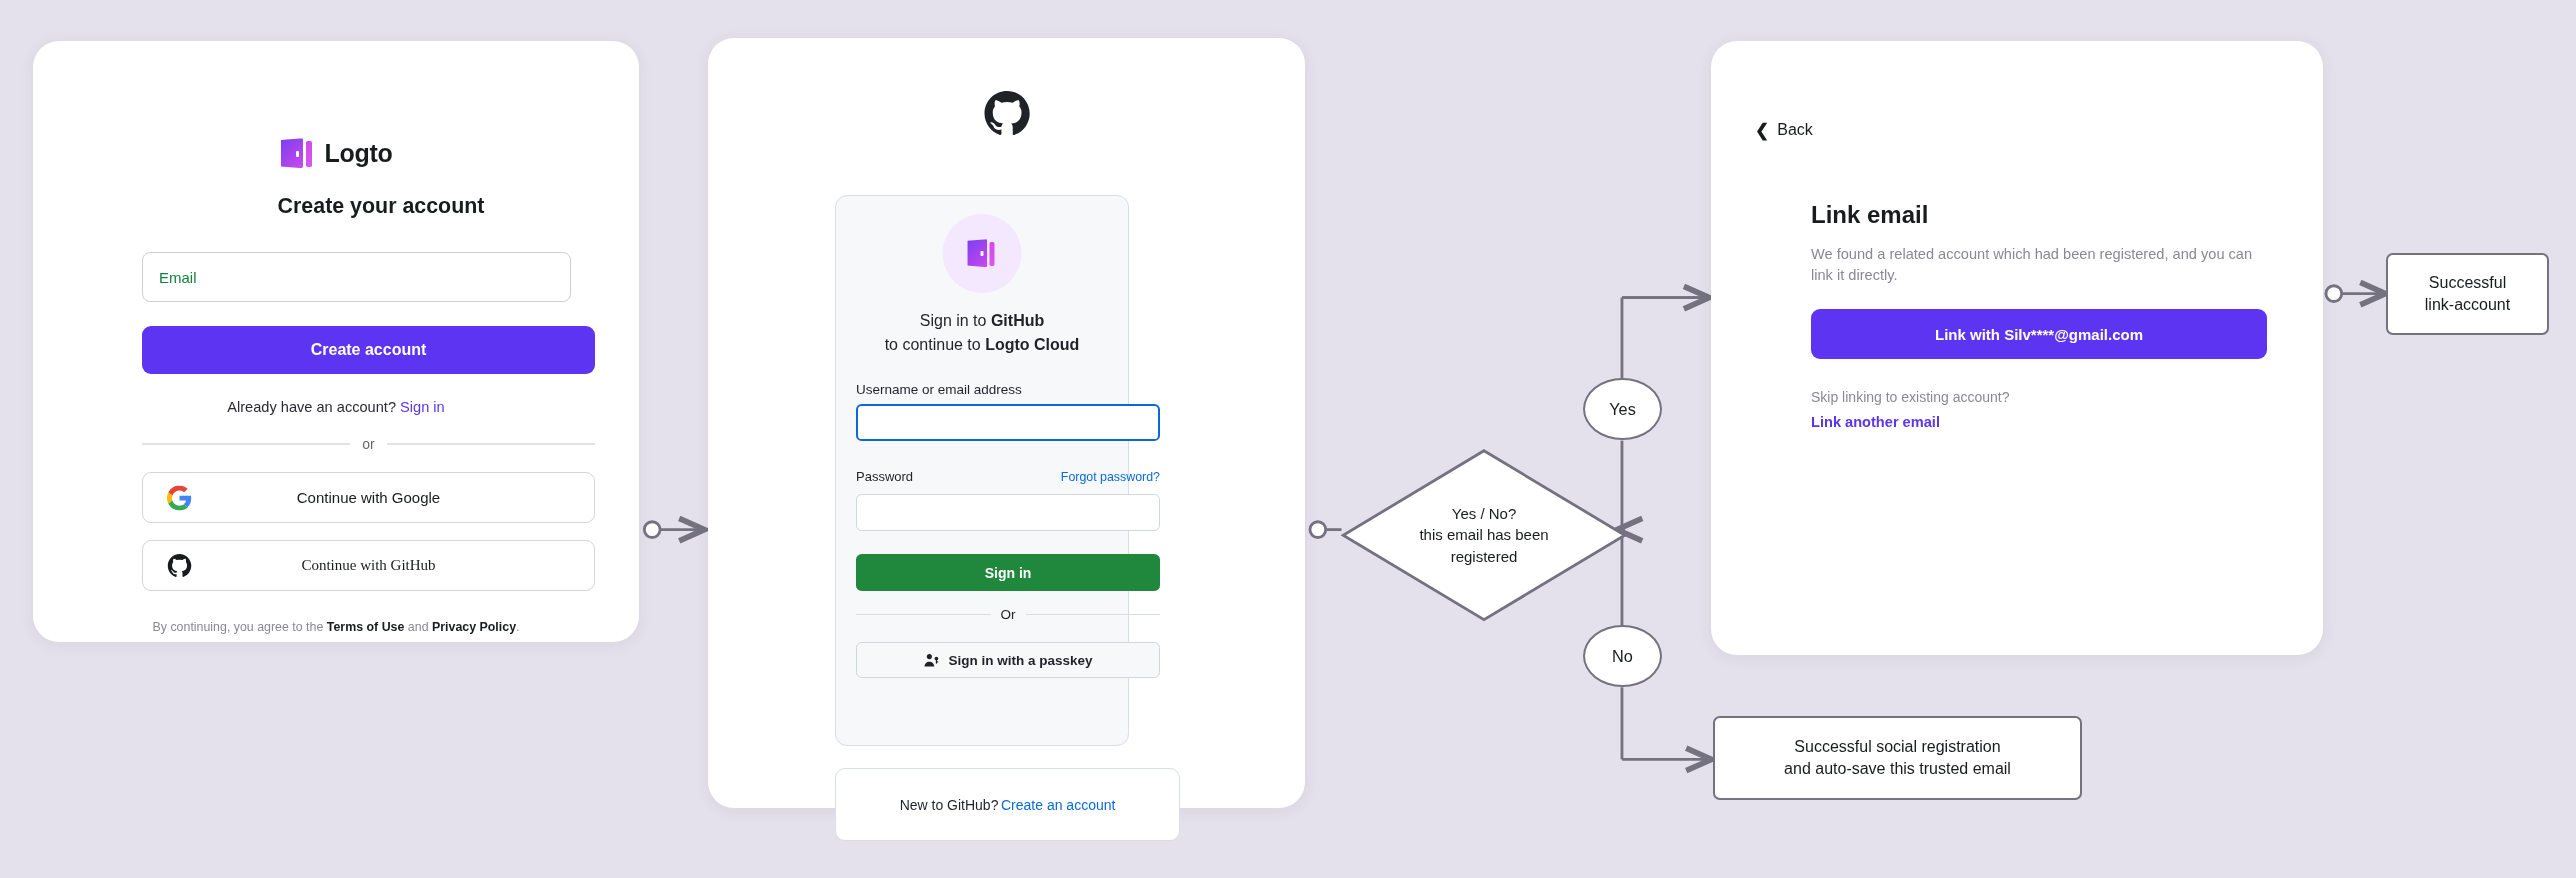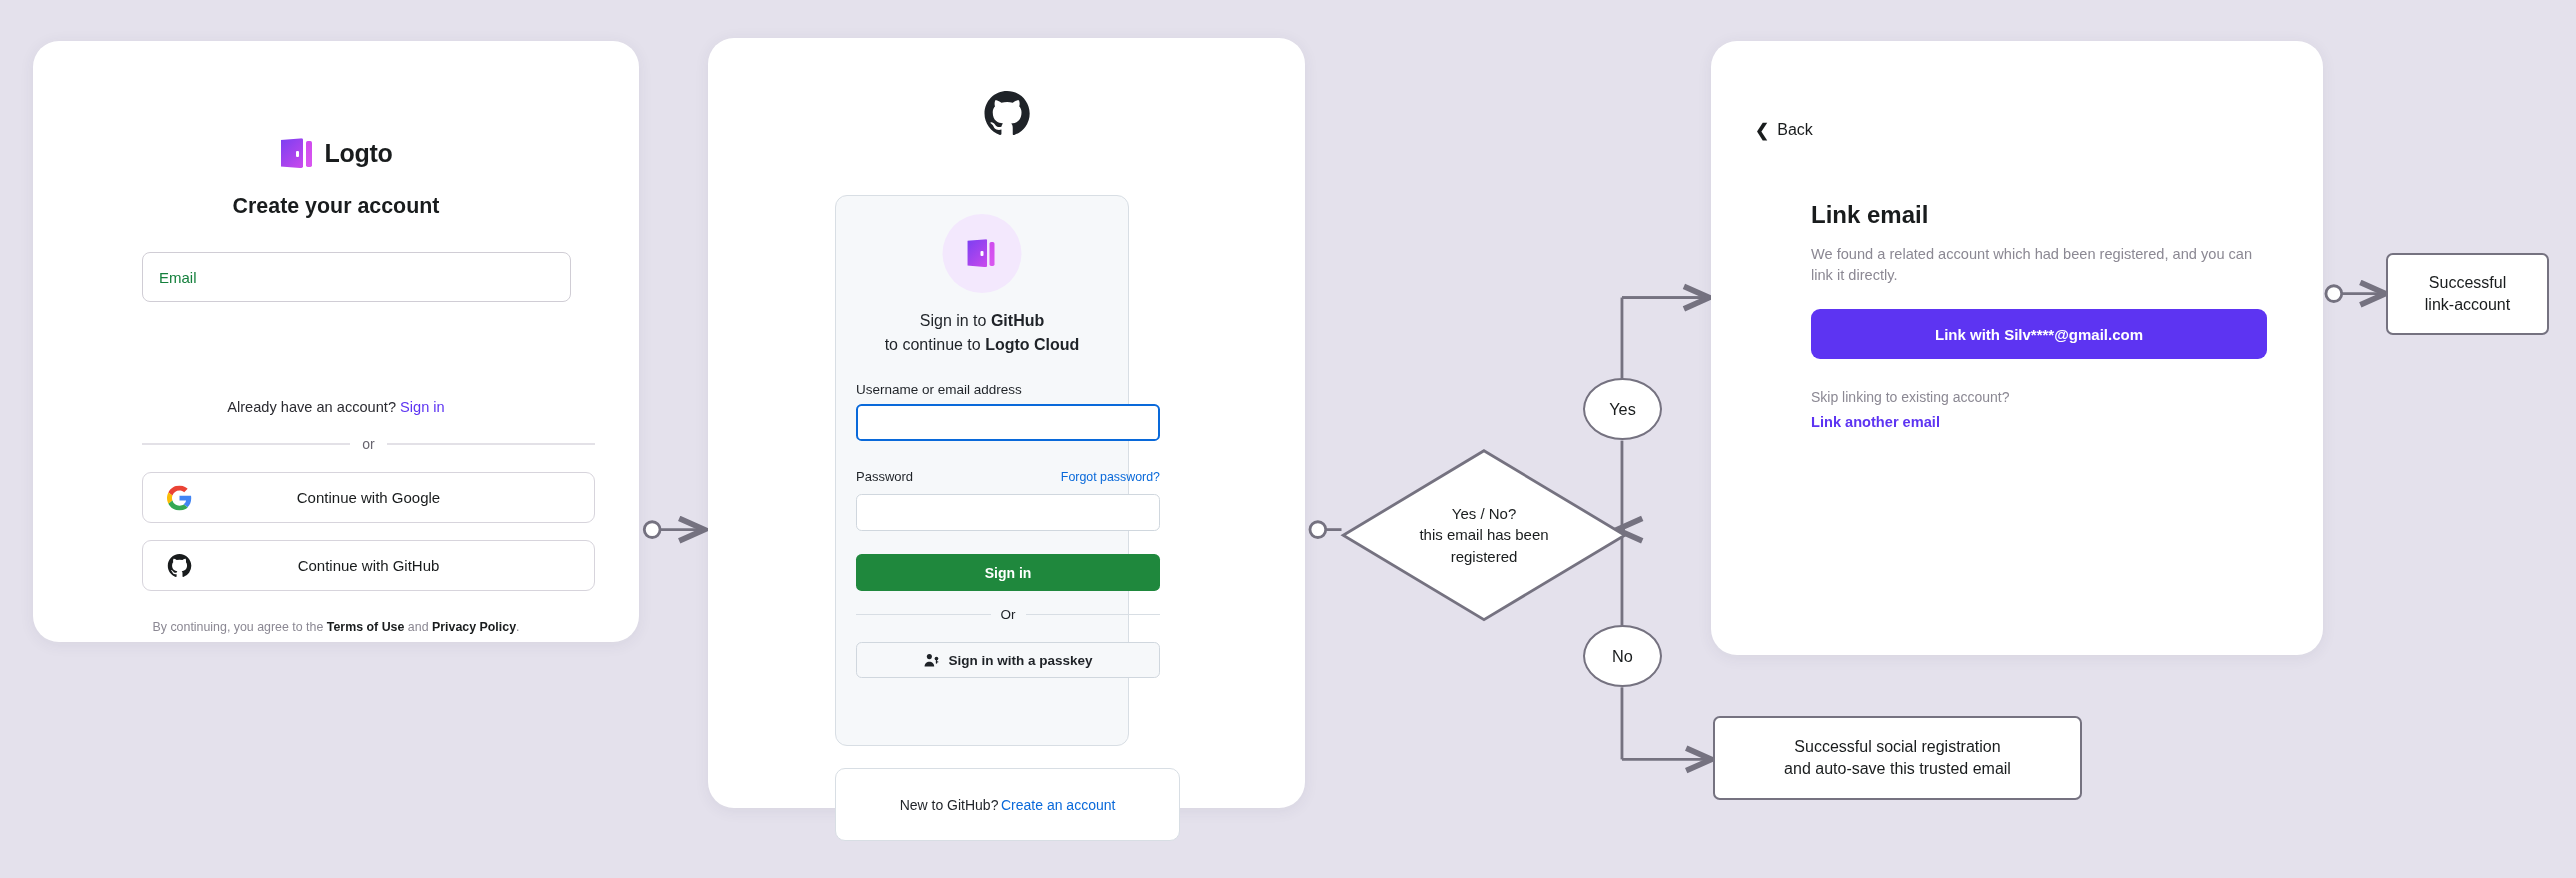--- a/index.html
+++ b/index.html
@@ -74,20 +74,21 @@
     line-height: 1;
   }
   #signup-title {
     position: absolute;
     left: 0; top: 153px;
     width: 100%;
     text-align: center;
     font-size: 21.4px;
     font-weight: 700;
     color: #191c1d;
+    padding-left: 45px;
   }
   .field-box {
     position: absolute;
     left: 109px;
     width: 429px;
     height: 50px;
     border: 1.1px solid #d0cdd5;
     border-radius: 8px;
     background: #fff;
     box-sizing: border-box;
@@ -139,21 +140,21 @@
     width: 453px; height: 51px;
     border: 1.1px solid #d7d4dc;
     border-radius: 9px;
     background: #fff;
     box-sizing: border-box;
     display: flex; align-items: center; justify-content: center;
     cursor: pointer;
   }
   .social-btn .lbl { font-size: 15px; color: #191c1d; font-weight: 500; }
   #google-btn { top: 431px; }
-  #github-btn { top: 499px; }
+  #github-btn { top: 499px; font-family: Liberation Serif, serif; }
   .social-icon {
     position: absolute;
     left: 24px; top: 50%;
     transform: translateY(-50%);
     width: 25px; height: 25px;
   }
   #terms-line {
     position: absolute;
     left: 0; top: 579px;
     width: 100%;
@@ -433,20 +434,21 @@
       </div>
       <div id="logto-wordmark">Logto</div>
     </div>
 
     <div id="signup-title">Create your account</div>
 
     <div id="email-field" class="field-box">
       <span class="field-ph">Email</span>
     </div>
 
+    <button id="create-account-btn">Create account</button>
 
     <div id="already-line">
       <span>Already have an account?</span>
       <span class="lnk">Sign in</span>
     </div>
 
     <div id="or-divider">
       <div class="rule"></div>
       <div class="word">or</div>
       <div class="rule"></div>

